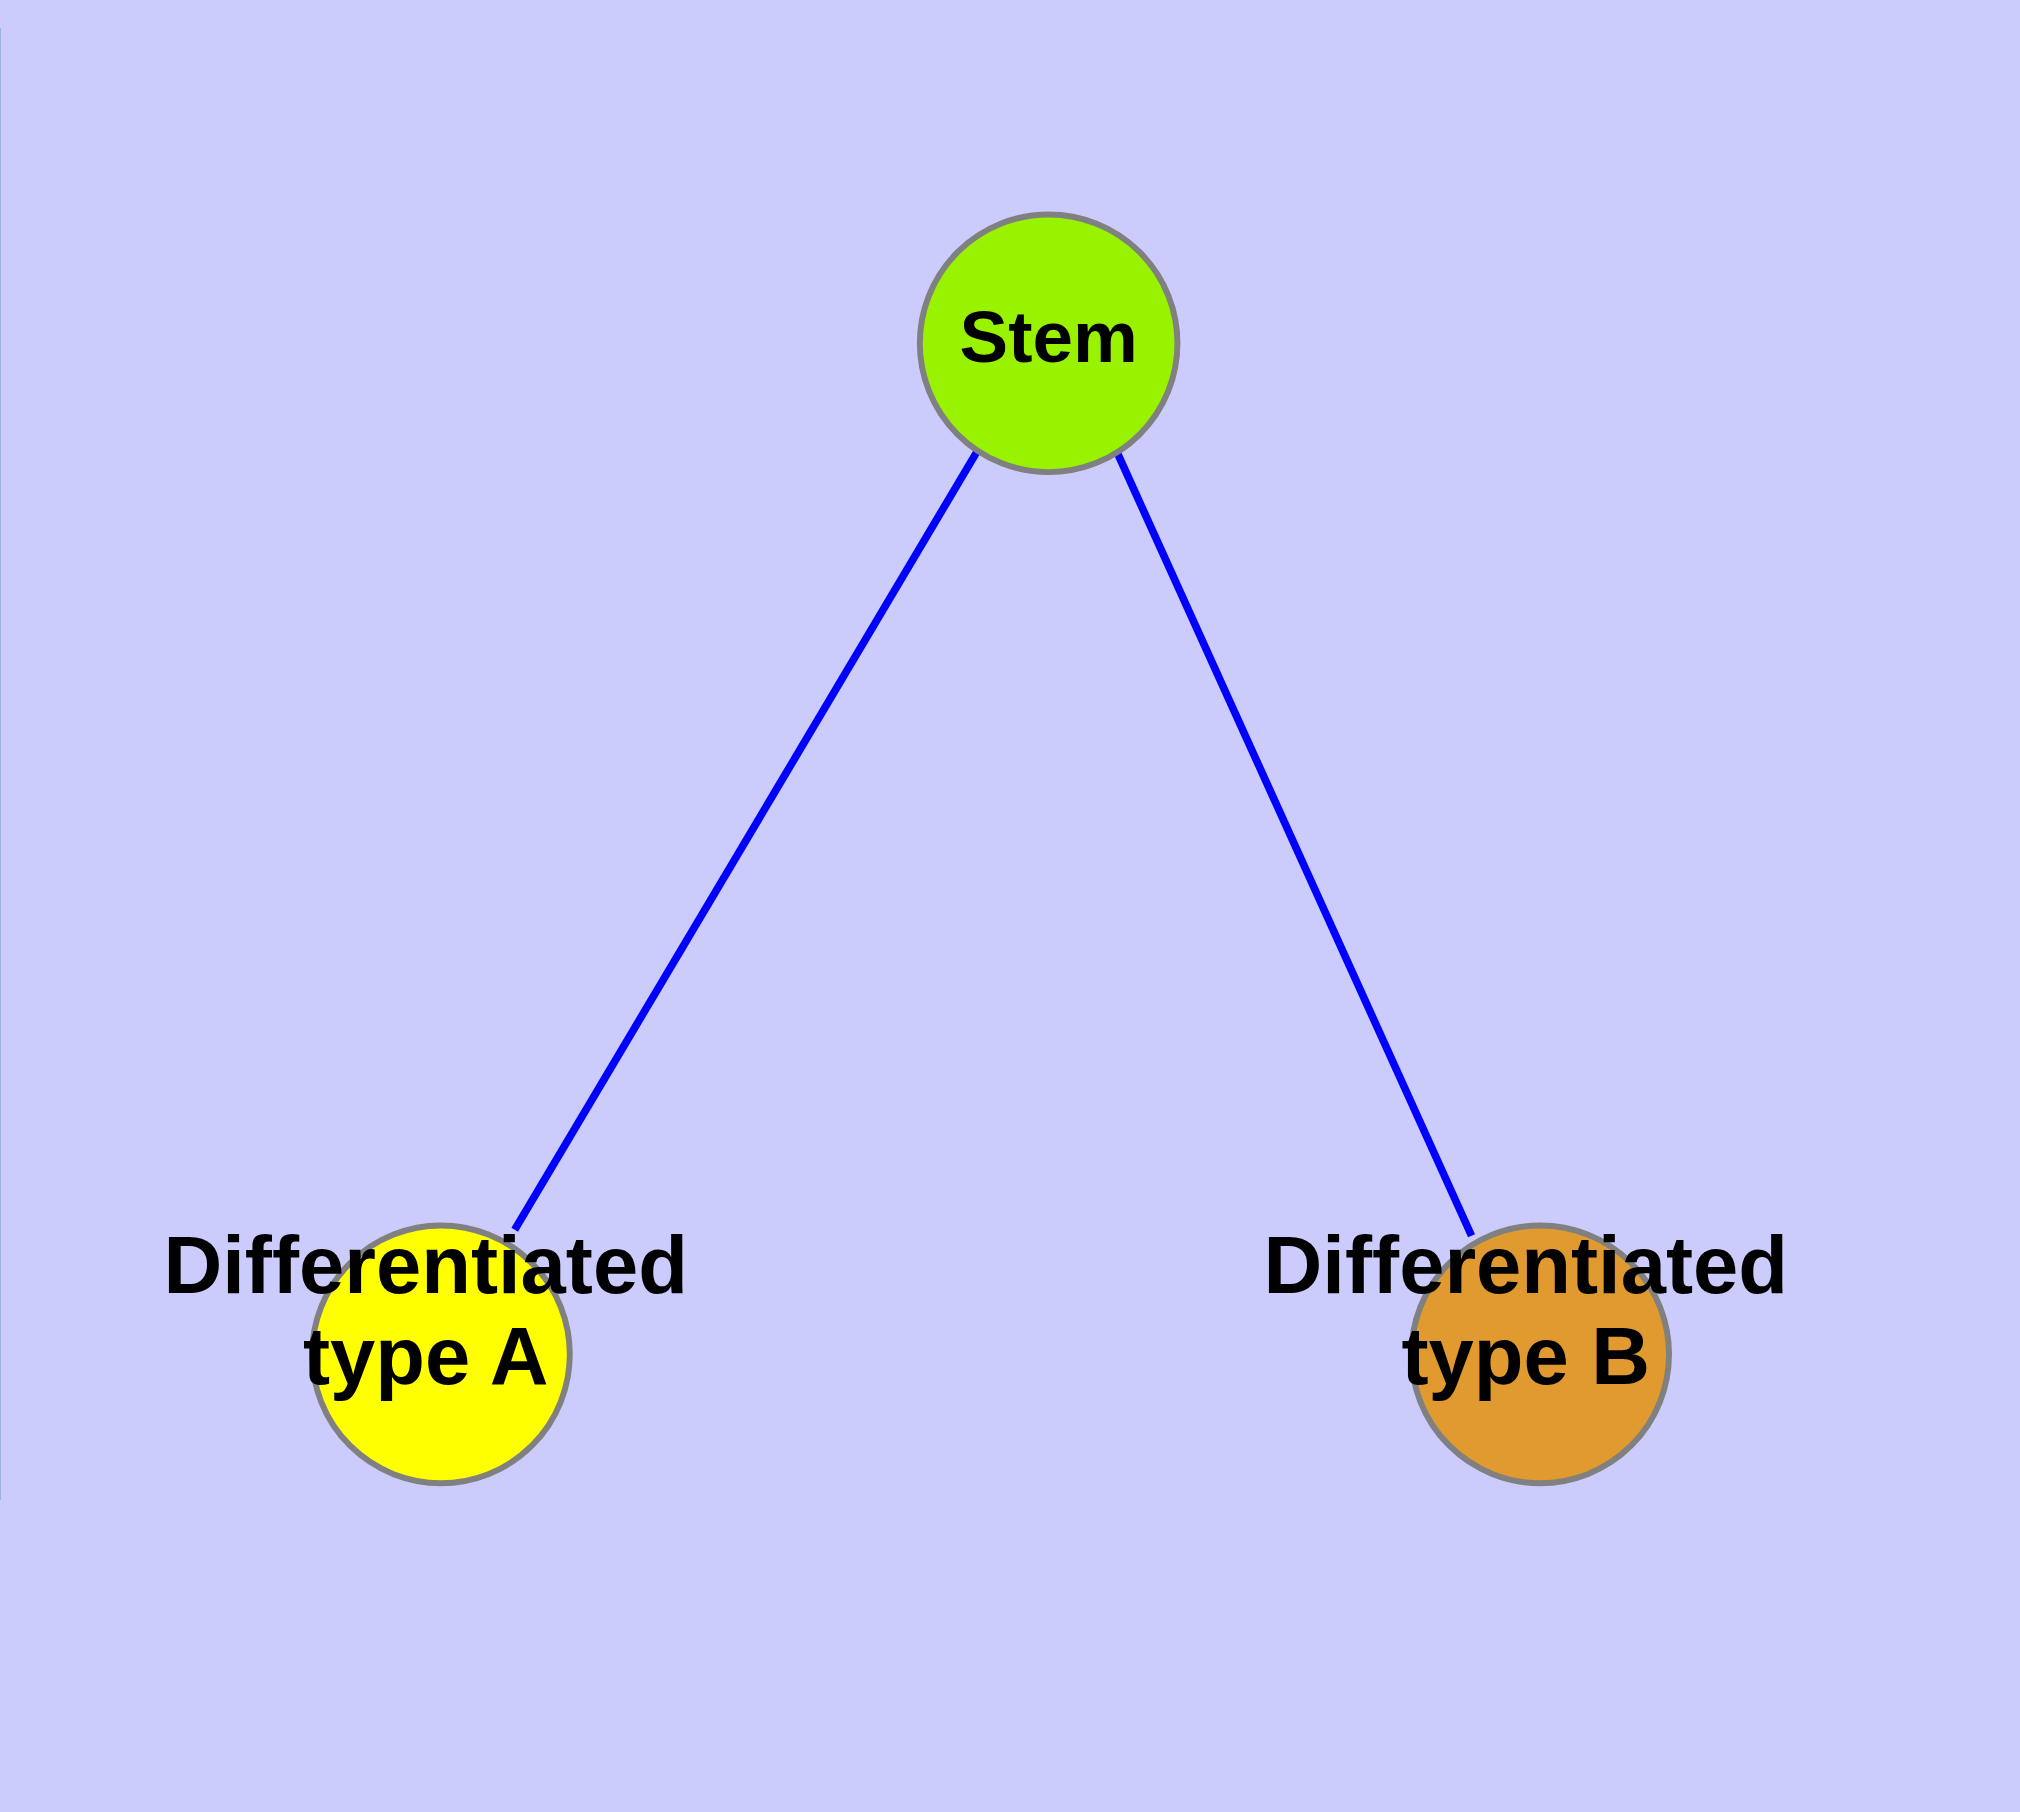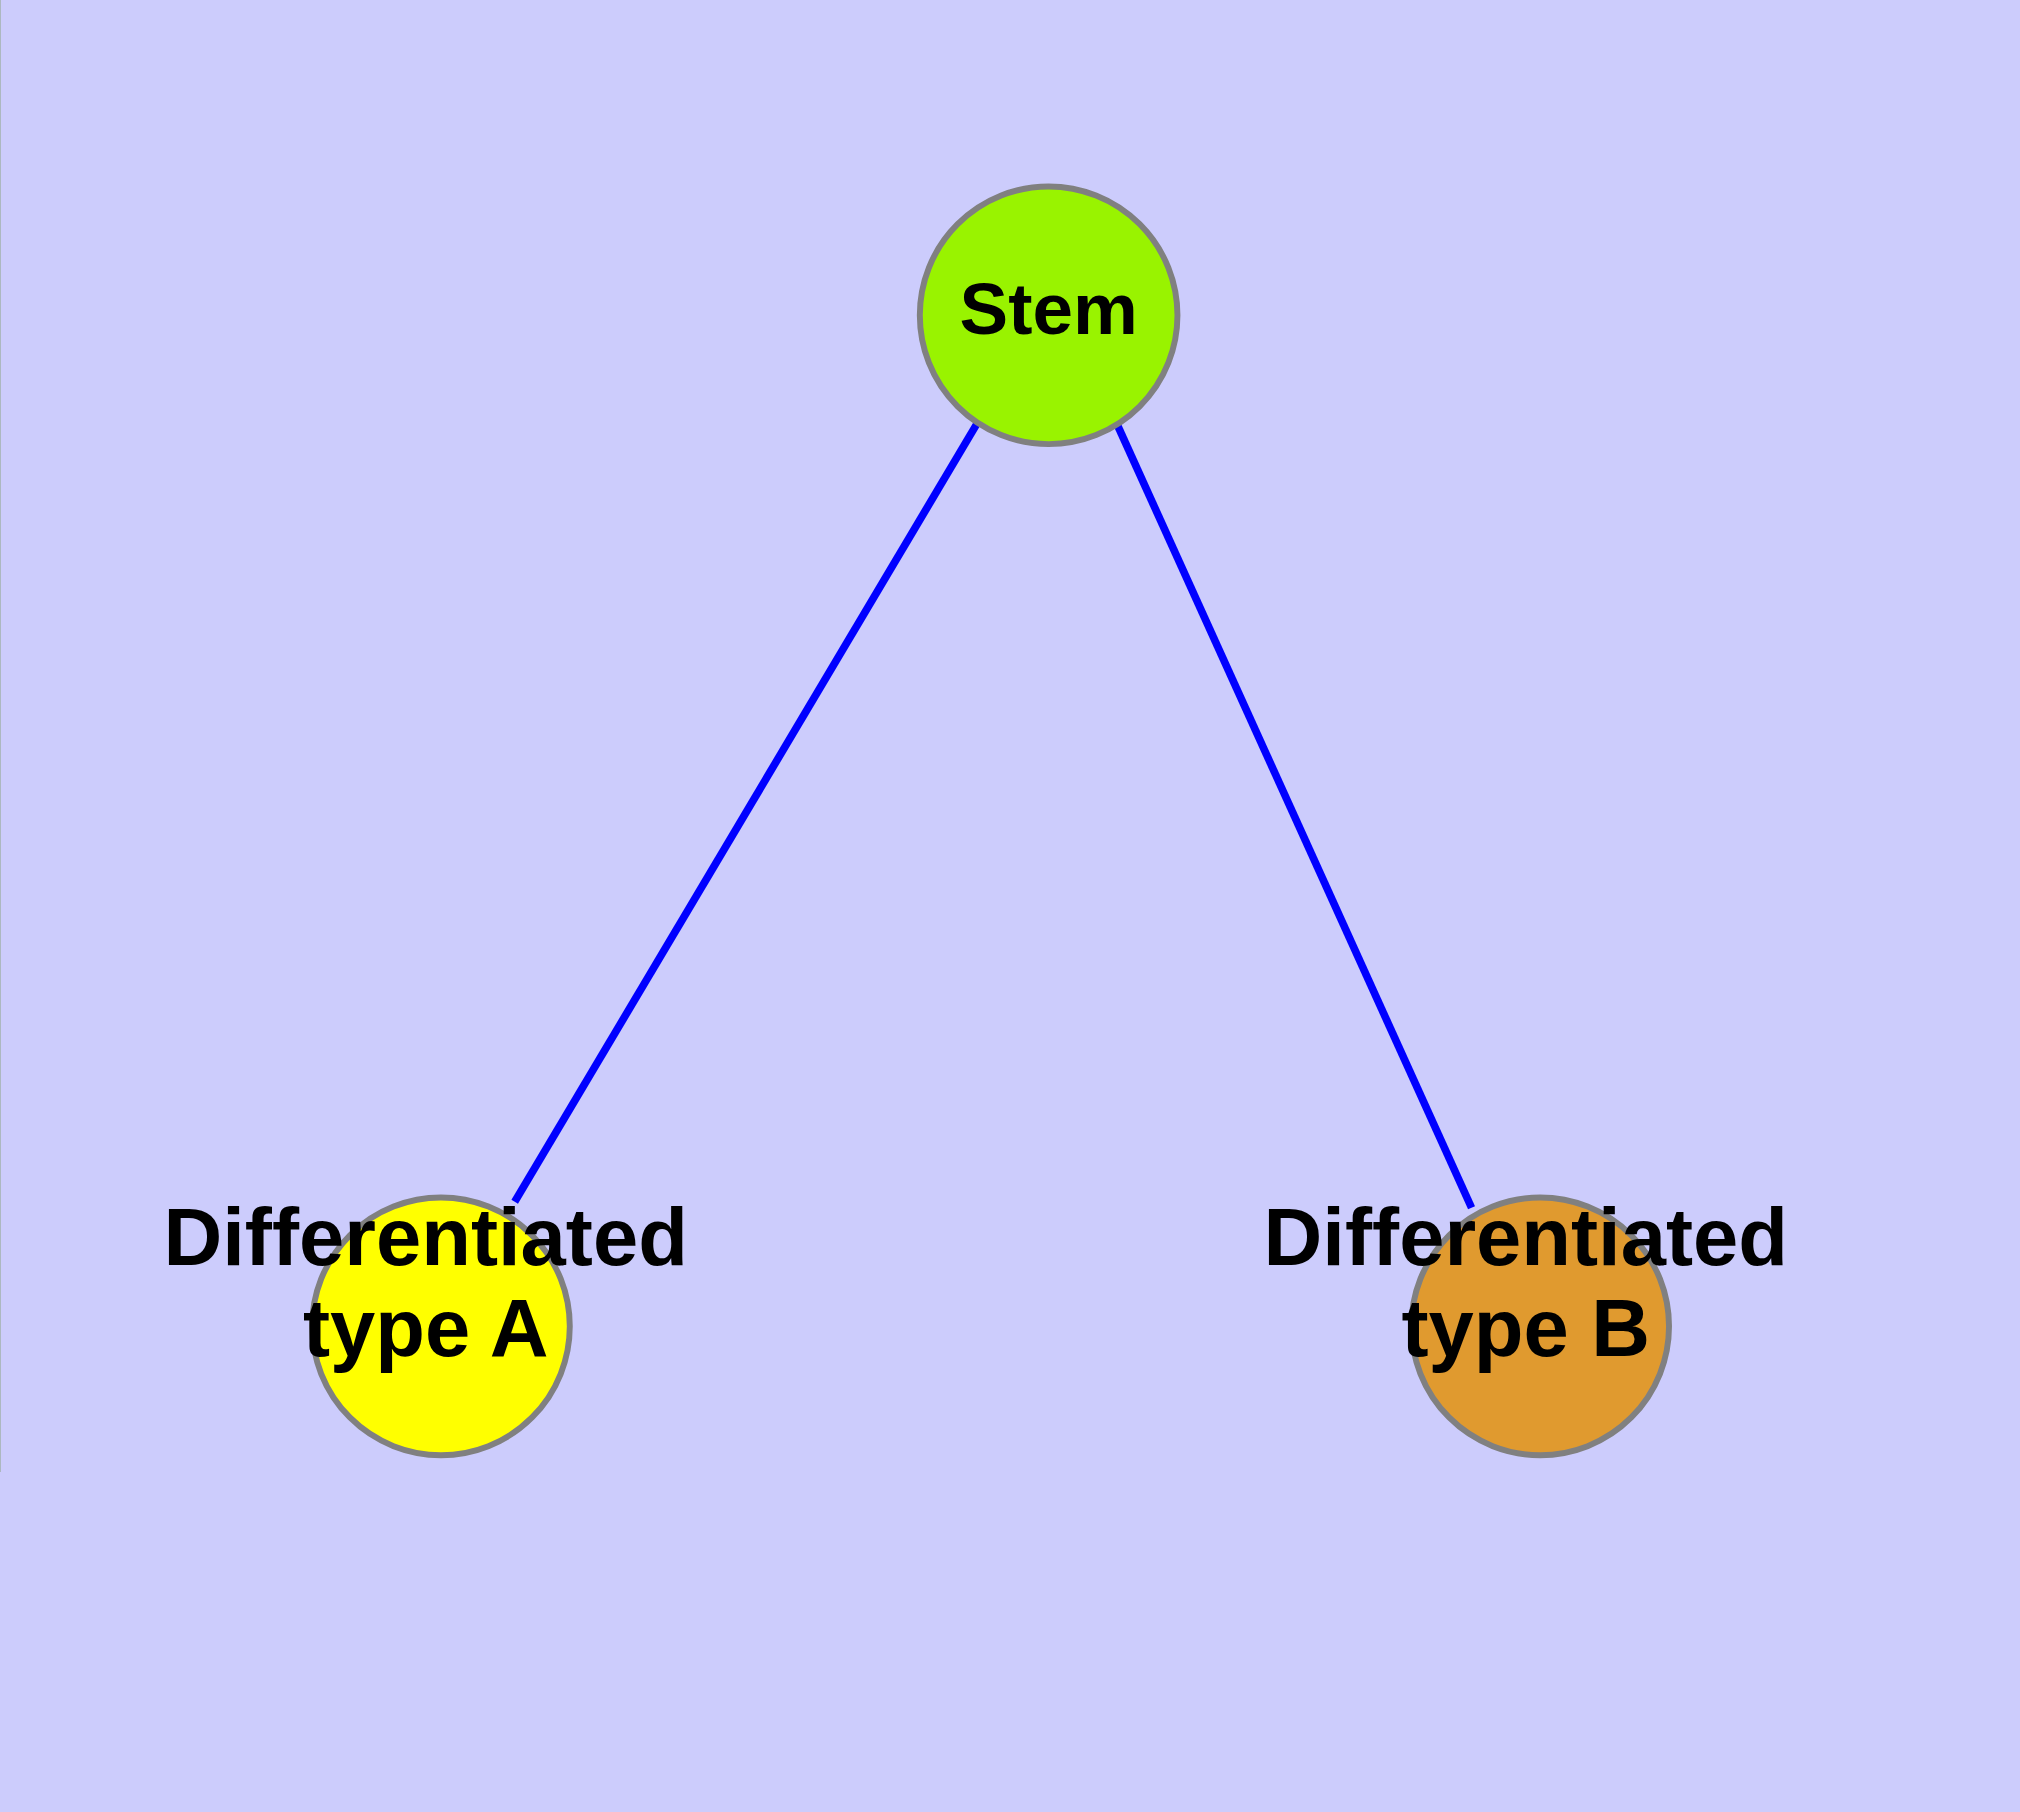--- a/index.html
+++ b/index.html
@@ -5,23 +5,24 @@
 <style>
   html, body {
     margin: 0;
     padding: 0;
     background: #ccccfc;
   }
   #stage {
     position: relative;
     width: 2021px;
     height: 1472px;
-    background: #4d7c0f;
+    background: #0f766e;
     overflow: hidden;
     font-family: "Liberation Sans", "DejaVu Sans", sans-serif;
+    margin-top: 28px;
   }
   #graph-svg {
     position: absolute;
     left: 0;
     top: 0;
     width: 2021px;
     height: 1812px;
     display: block;
   }
   .node-circle {

